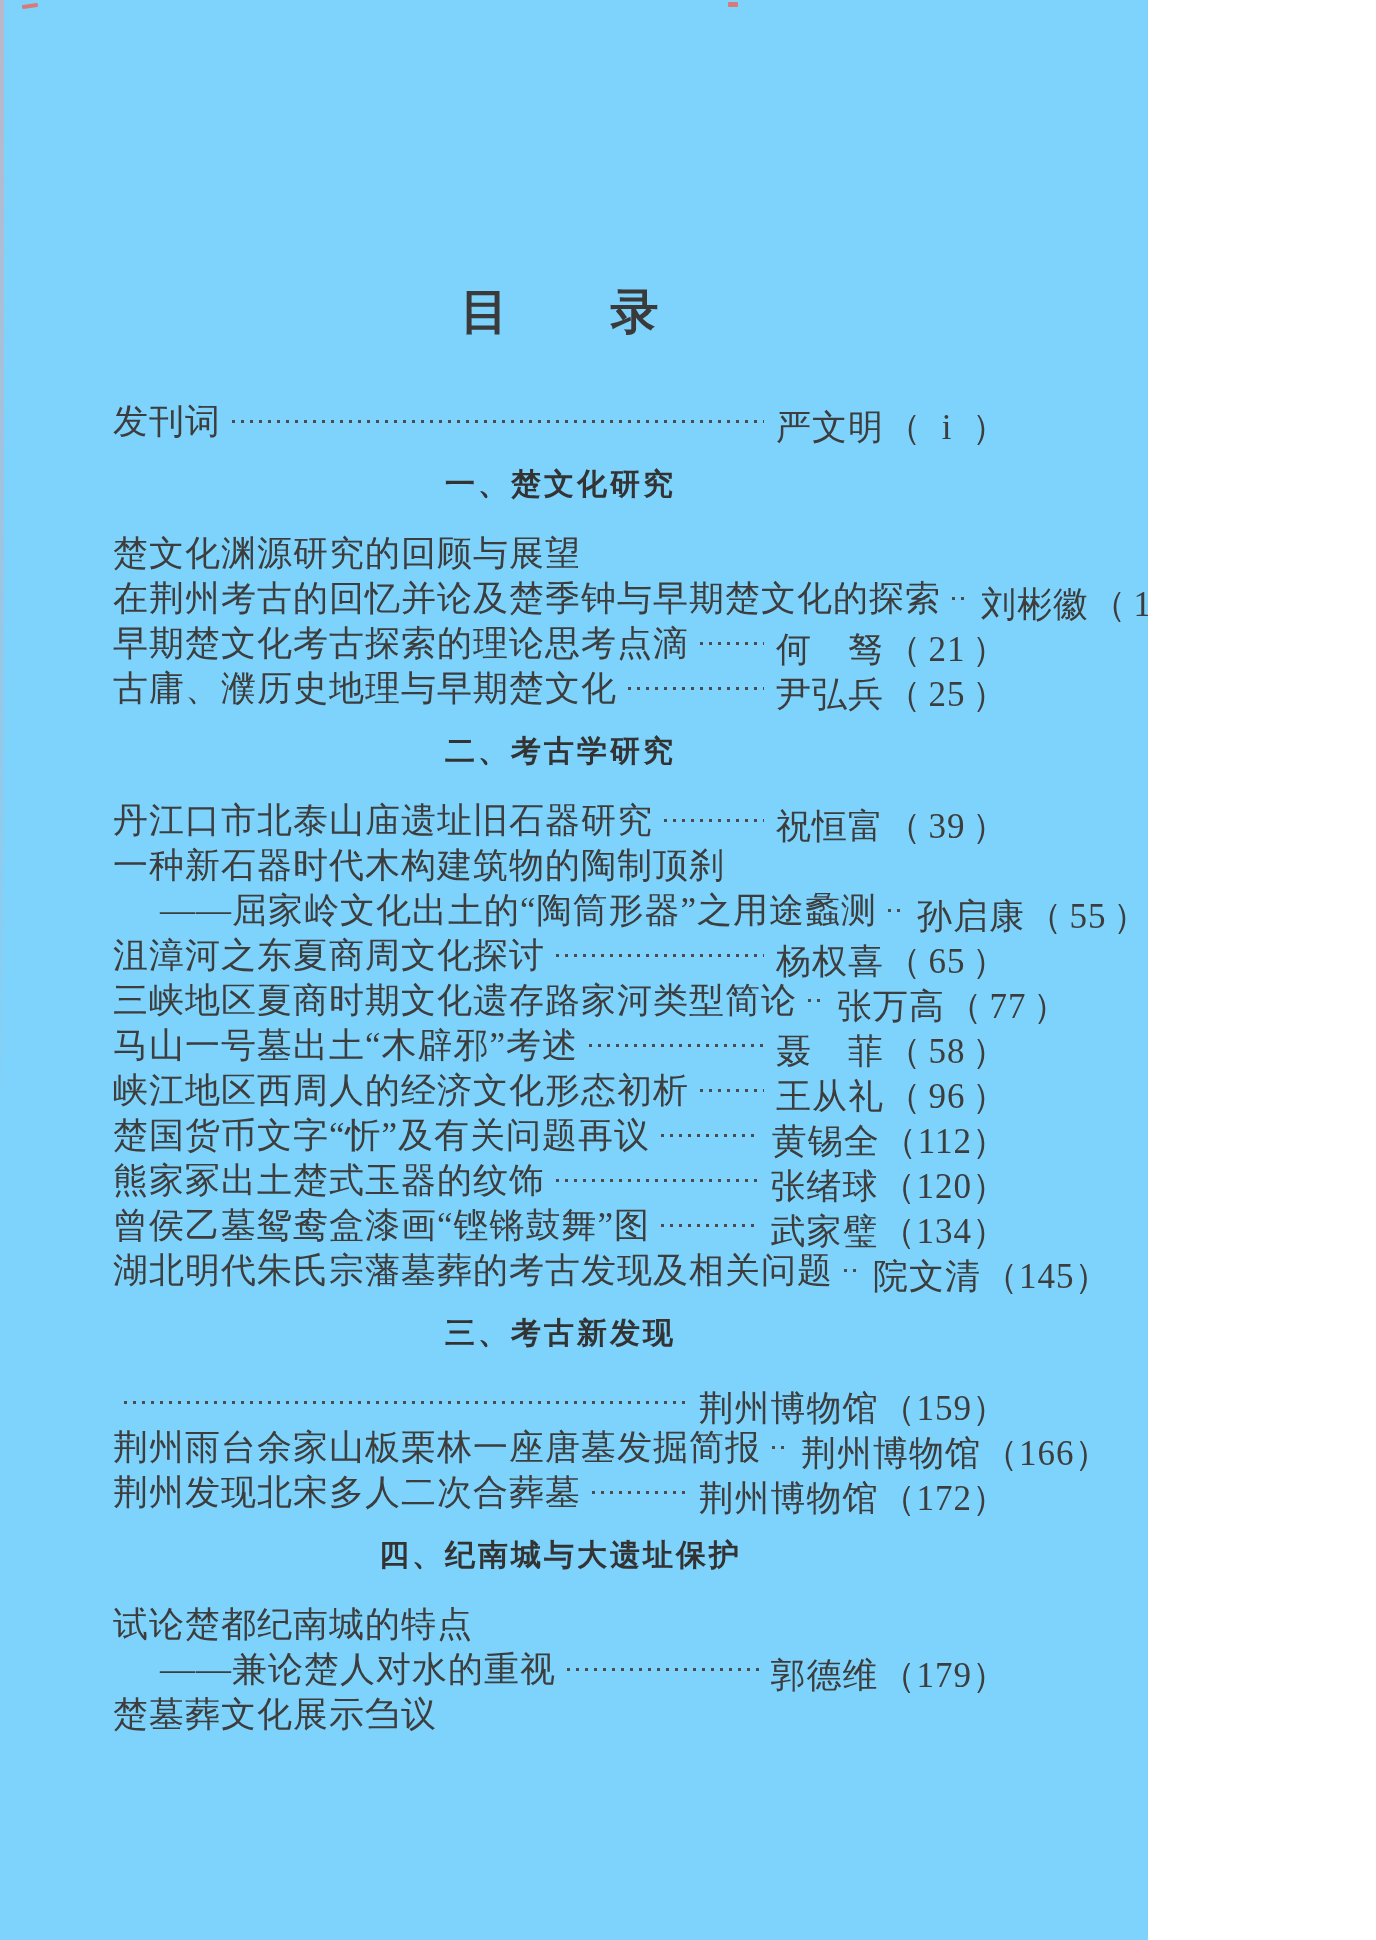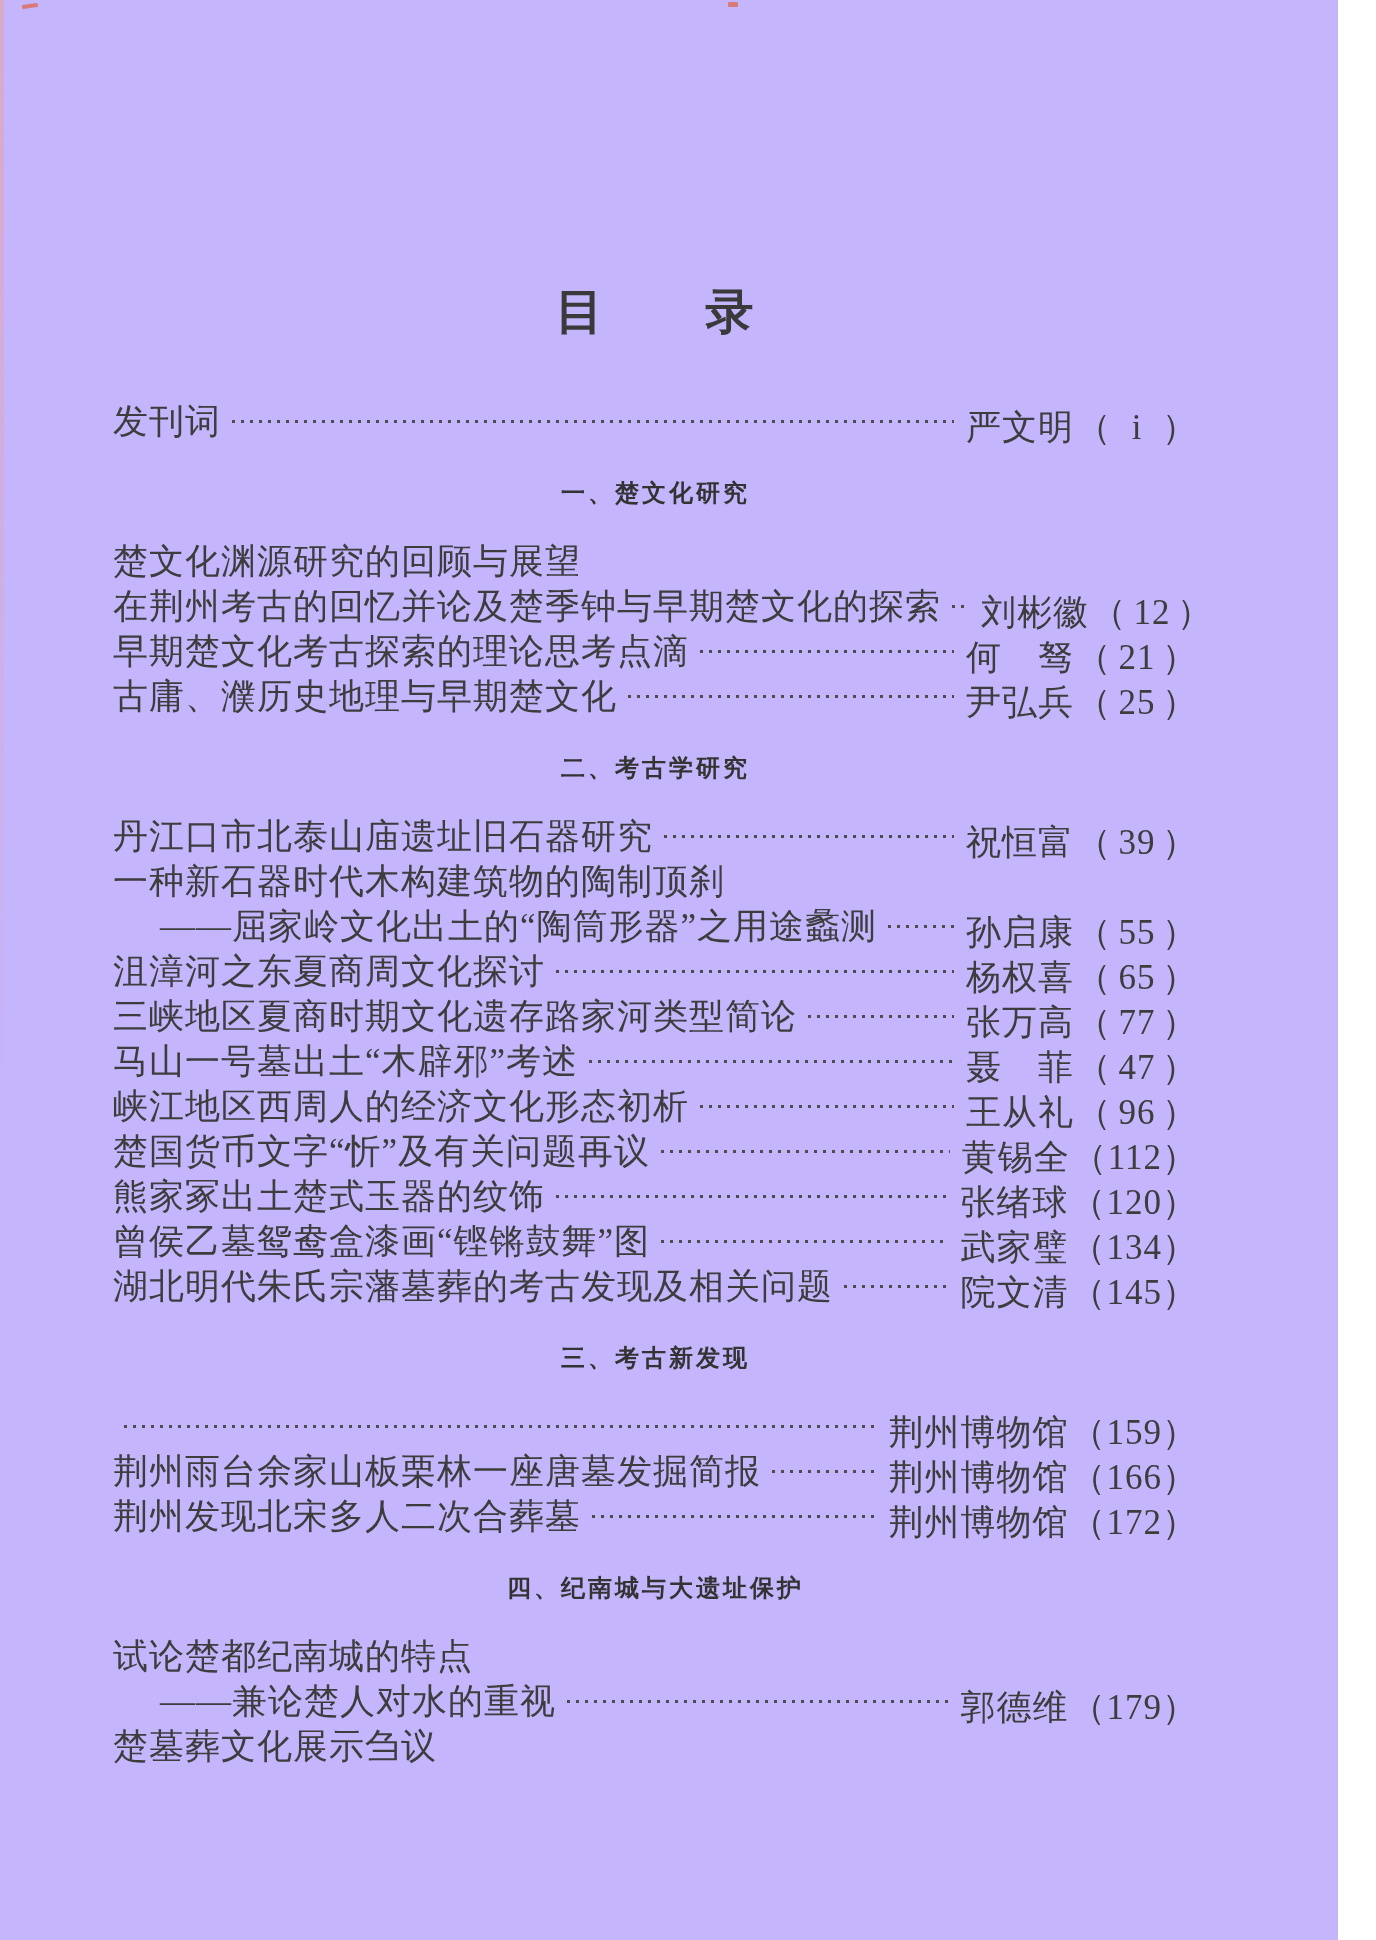--- a/index.html
+++ b/index.html
@@ -1,20 +1,20 @@
 <!DOCTYPE html>
 <html><head>
 <meta charset="utf-8">
 <title>目录</title>
 <style>
   html,body { margin:0; padding:0; }
   .page {
     position:relative;
-    width:1338px; height:1940px;
-    background:#c4b5fd;
+    width:1148px; height:1940px;
+    background:#7dd3fc;
     overflow:hidden;
     font-family:"Liberation Serif","DejaVu Serif",serif;
     color:#3d3d3d;
   }
   .content { padding:0 140px 0 113px; }
 
   .doc-title {
     padding-top:283px;
     text-align:center;
     font-size:48px;
@@ -50,28 +50,28 @@
 
   .ref { flex:0 0 auto; display:flex; align-items:center;margin-top:12px; }
   .author { letter-spacing:1px; }
   .pnum { margin-left:2px; }
   .pnum::before { content:"（"; }
   .pnum::after  { content:"）"; }
   .pnum .n { display:inline-block; min-width:50px; text-align:center; }
 
   .sec-heading {
     height:48px;
-    margin-top:25px;
+    margin-top:17px;
     margin-bottom:22px;
     display:flex;
     align-items:center;
     justify-content:center;
     font-family:"Liberation Sans","DejaVu Sans",sans-serif;
     font-weight:bold;
-    font-size:24px;
+    font-size:30px;
     color:#333333;
     letter-spacing:3px;
   }
 
   
   .edge-left {
     position:absolute; left:0; top:0;
     width:4px; height:58%;
     background:linear-gradient(180deg, rgba(236,160,160,0.55), rgba(236,160,160,0));
   }
@@ -165,21 +165,21 @@
       <span class="ref">
           <span class="author">张万高</span>
           <span class="pnum"><span class="n">77</span></span>
         </span>
     </div>
     <div class="row">
       <span class="txt">马山一号墓出土“木辟邪”考述</span>
       <span class="leader"></span>
       <span class="ref">
           <span class="author">聂　菲</span>
-          <span class="pnum"><span class="n">47</span></span>
+          <span class="pnum"><span class="n">58</span></span>
         </span>
     </div>
     <div class="row">
       <span class="txt">峡江地区西周人的经济文化形态初析</span>
       <span class="leader"></span>
       <span class="ref">
           <span class="author">王从礼</span>
           <span class="pnum"><span class="n">96</span></span>
         </span>
     </div>

